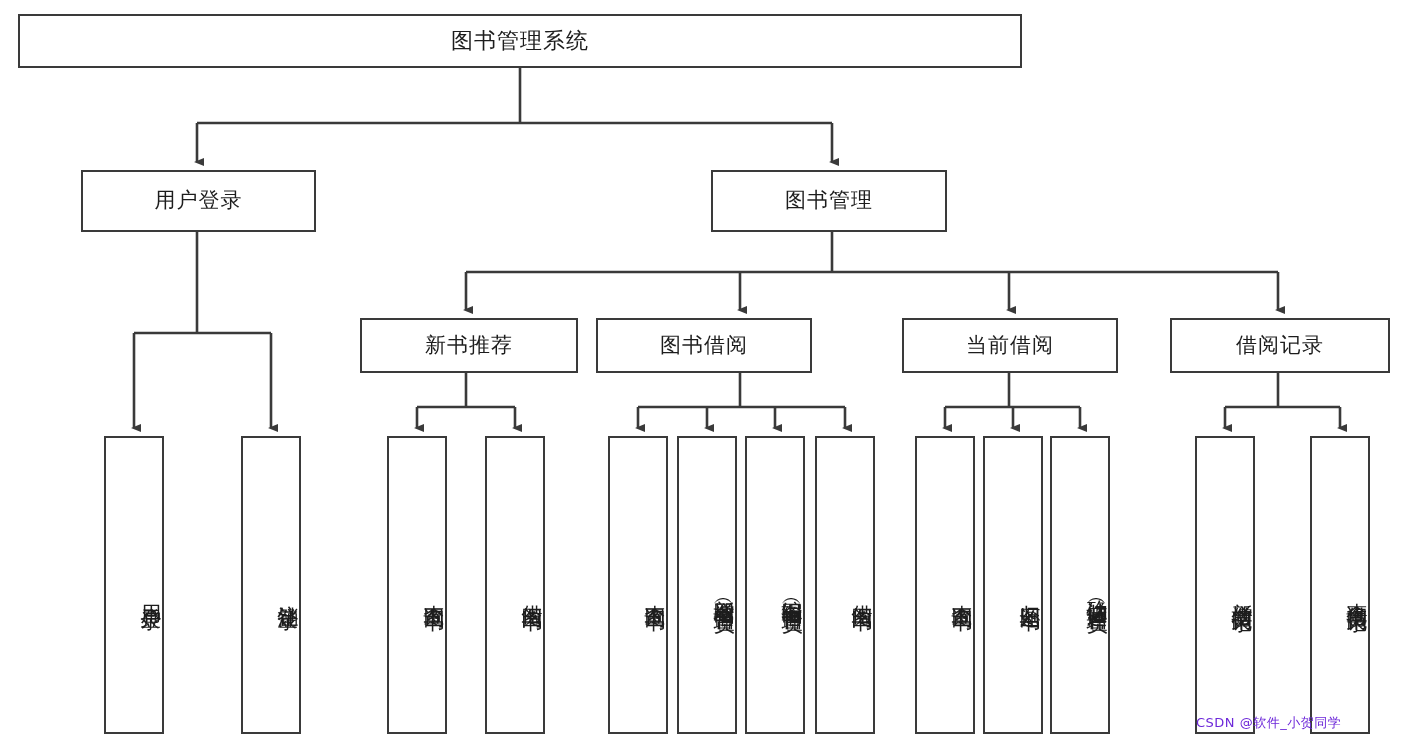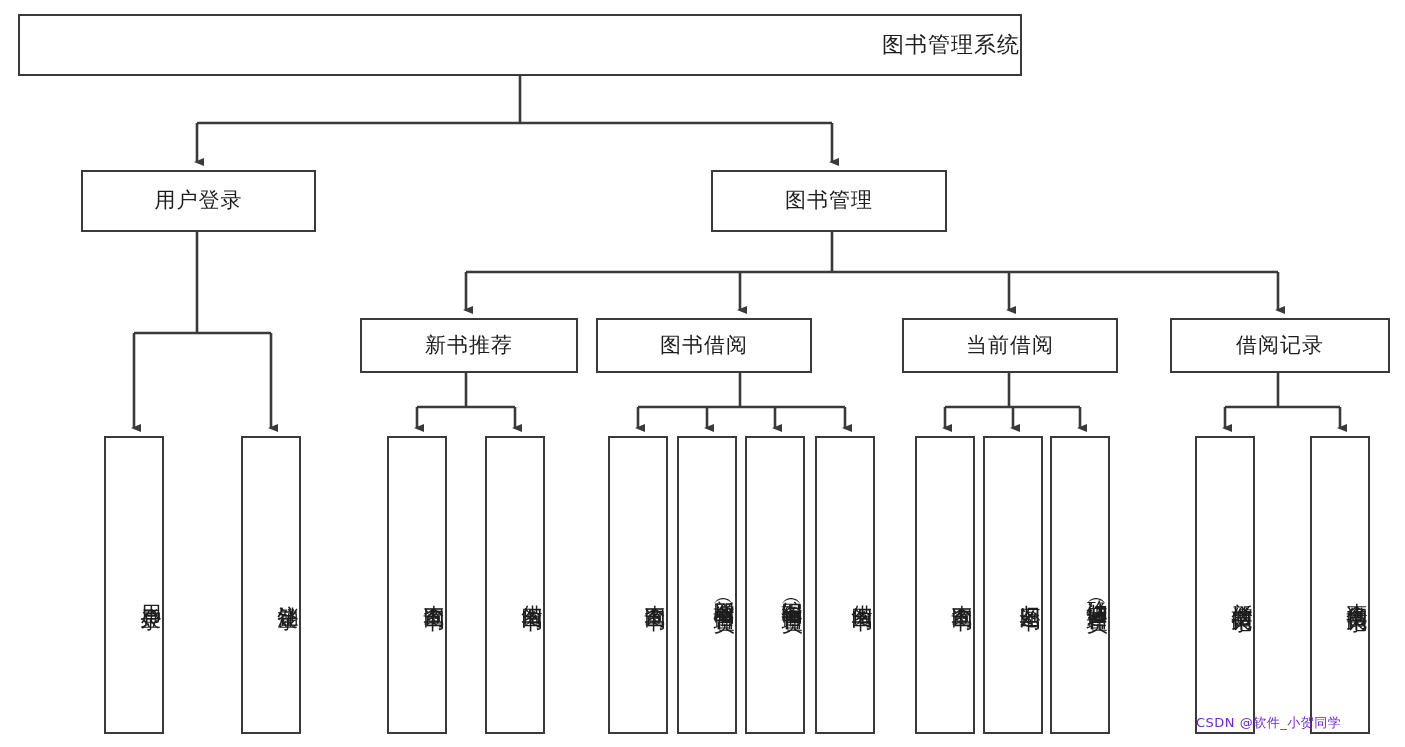--- a/index.html
+++ b/index.html
@@ -115,21 +115,21 @@
       <path d="M1013,407 L1013,428" marker-end="url(#arw)"></path>
       <path d="M1080,407 L1080,428" marker-end="url(#arw)"></path>
 
       <path d="M1278,373 L1278,407"></path>
       <path d="M1225,407 L1340,407"></path>
       <path d="M1225,407 L1225,428" marker-end="url(#arw)"></path>
       <path d="M1340,407 L1340,428" marker-end="url(#arw)"></path>
     </g>
   </svg>
 
-  <div class="node horiz root" style="left:18px;top:14px;width:1004px;height:62px;justify-content:flex-end;">
+  <div class="node horiz root" style="left:18px;top:14px;width:1004px;height:54px;">
     <span>图书管理系统</span>
   </div>
 
   <div class="node horiz" style="left:81px;top:170px;width:235px;height:62px;">
     <span>用户登录</span>
   </div>
   <div class="node horiz" style="left:360px;top:318px;width:218px;height:55px;">
     <span>新书推荐</span>
   </div>
 

